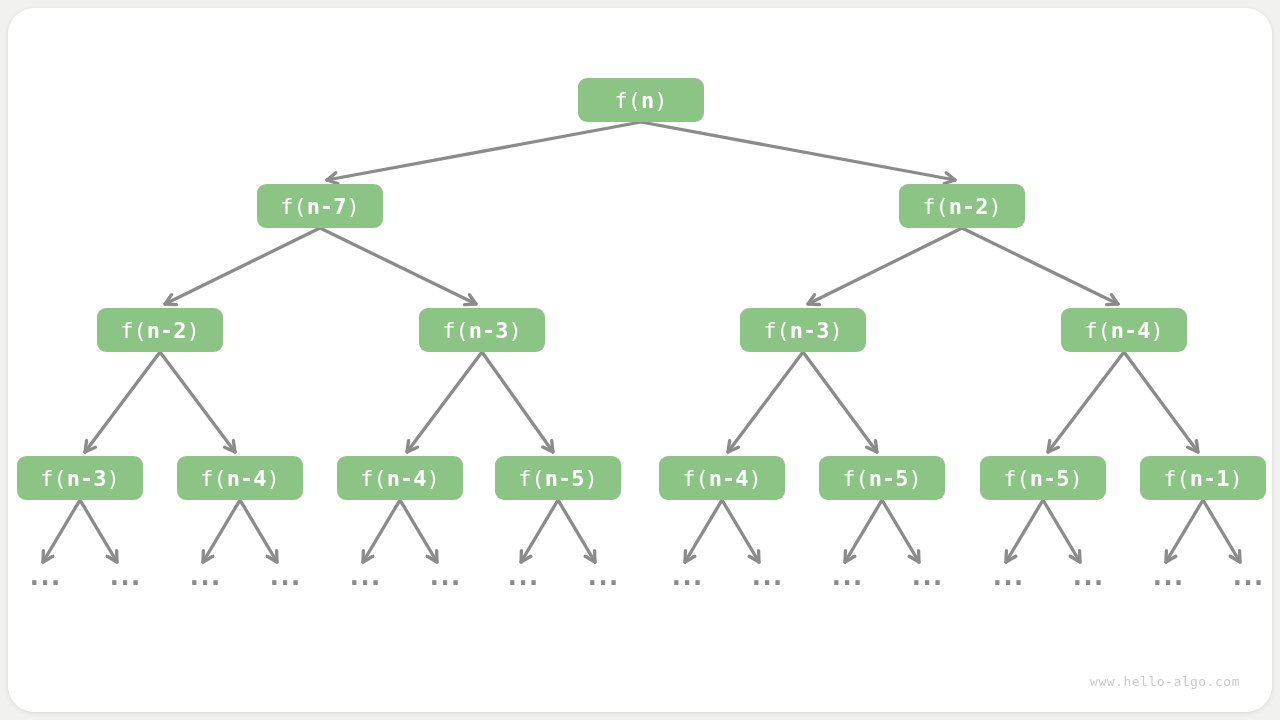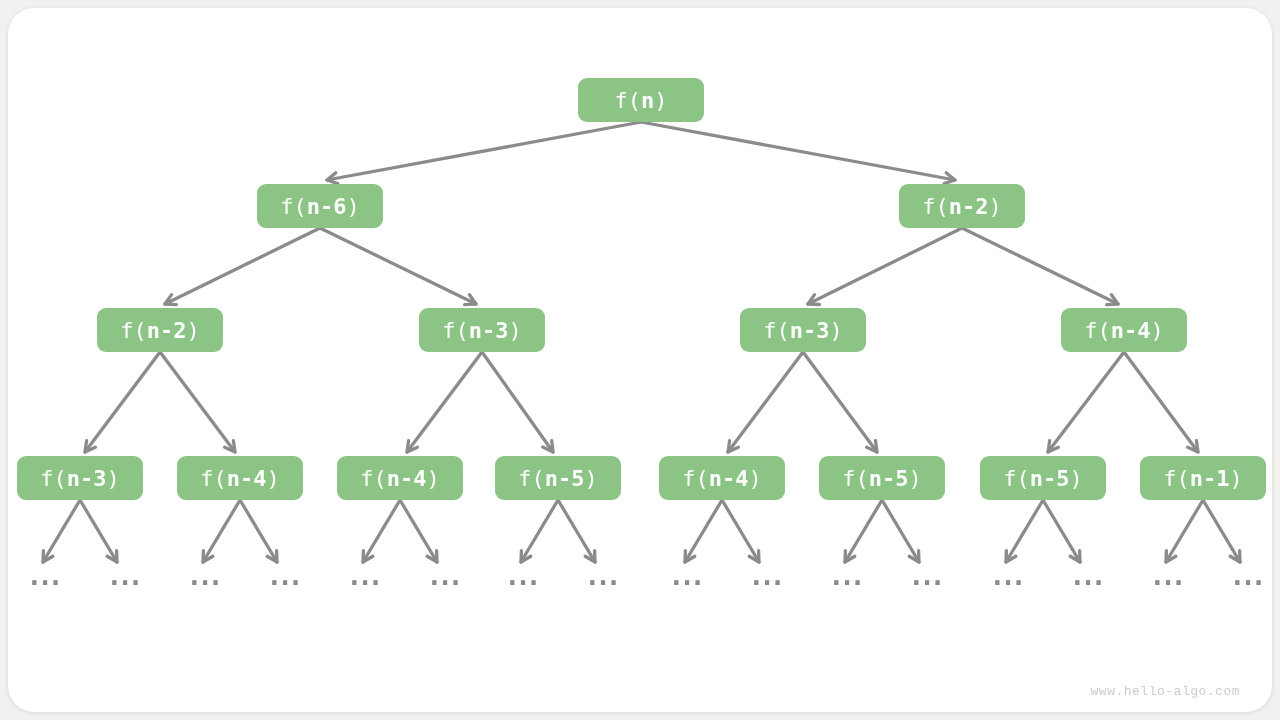--- a/index.html
+++ b/index.html
@@ -52,25 +52,24 @@
     text-align: center;
     font-size: 26px;
     font-weight: bold;
     letter-spacing: -5px;
     padding-left: 5px;
     box-sizing: border-box;
     color: var(--ellipsis, #8A8A8A);
   }
   .watermark {
     position: absolute;
-    right: 40px; bottom: 21px;
+    right: 40px; bottom: 31px;
     font-size: 13px;
     letter-spacing: 0.5px;
     color: var(--watermark, #CBCBCB);
-    font-family: Liberation Mono, monospace;
   }
 </style>
 </head>
 <body>
 
 <div class="canvas-bg"></div>
 
 <svg class="edges" width="1280" height="720" viewBox="0 0 1280 720">
   <defs>
     <marker id="arrowhead" markerUnits="userSpaceOnUse" markerWidth="18" markerHeight="18" refX="13" refY="8" orient="auto">
@@ -108,21 +107,21 @@
     <line x1="882" y1="500" x2="919" y2="562" marker-end="url(#arrowhead)"></line>
     <line x1="1043" y1="500" x2="1006" y2="562" marker-end="url(#arrowhead)"></line>
     <line x1="1043" y1="500" x2="1080" y2="562" marker-end="url(#arrowhead)"></line>
     <line x1="1203" y1="500" x2="1166" y2="562" marker-end="url(#arrowhead)"></line>
     <line x1="1203" y1="500" x2="1240" y2="562" marker-end="url(#arrowhead)"></line>
   </g>
 </svg>
 
 <div class="node" style="left:578px;top:78px"><span>f(</span><span class="b">n</span><span>)</span></div>
 
-<div class="node" style="left:257px;top:184px"><span>f(</span><span class="b">n-6</span><span>)</span></div>
+<div class="node" style="left:257px;top:184px"><span>f(</span><span class="b">n-7</span><span>)</span></div>
 <div class="node" style="left:899px;top:184px"><span>f(</span><span class="b">n-2</span><span>)</span></div>
 
 <div class="node" style="left:97px;top:308px"><span>f(</span><span class="b">n-2</span><span>)</span></div>
 <div class="node" style="left:419px;top:308px"><span>f(</span><span class="b">n-3</span><span>)</span></div>
 <div class="node" style="left:740px;top:308px"><span>f(</span><span class="b">n-3</span><span>)</span></div>
 <div class="node" style="left:1061px;top:308px"><span>f(</span><span class="b">n-4</span><span>)</span></div>
 
 <div class="node" style="left:17px;top:456px"><span>f(</span><span class="b">n-3</span><span>)</span></div>
 <div class="node" style="left:177px;top:456px"><span>f(</span><span class="b">n-4</span><span>)</span></div>
 <div class="node" style="left:337px;top:456px"><span>f(</span><span class="b">n-4</span><span>)</span></div>

